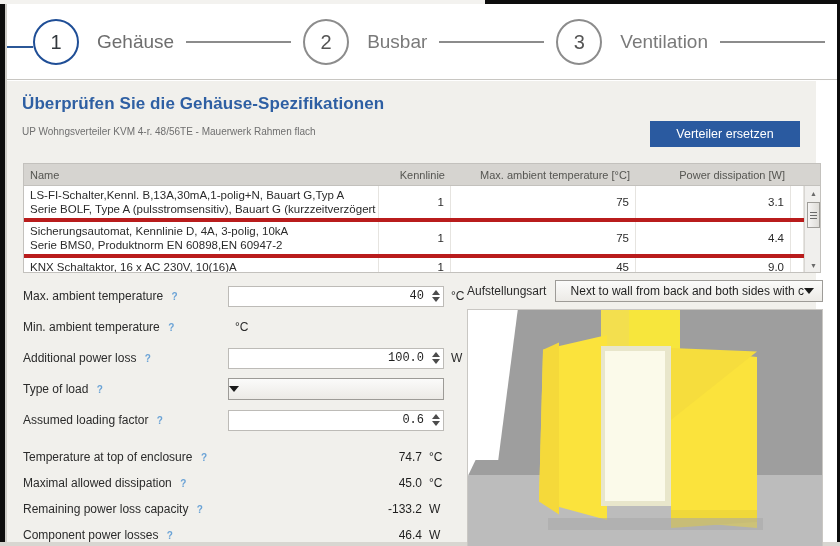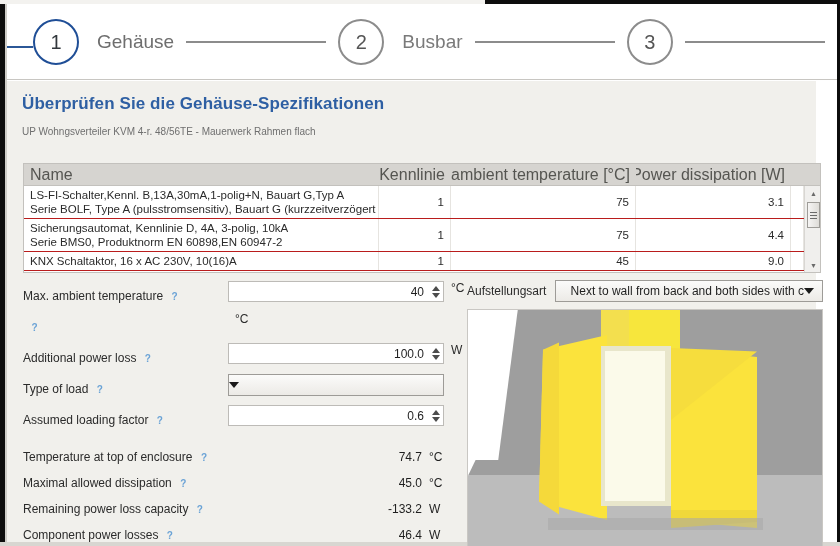--- a/index.html
+++ b/index.html
@@ -166,21 +166,21 @@
     overflow: hidden;
   }
   .table-head {
     display: flex;
     height: 22px;
     background: #d6d4d0;
     flex: 0 0 auto;
     border-bottom: 1px solid #c3c1bd;
   }
   .th {
-    font-size: 16px;
+    font-size: 11px;
     color: #555551;
     display: flex;
     align-items: center;
     padding: 0 6px;
     white-space: nowrap;
     overflow: hidden;
   }
   .th.num { justify-content: flex-end; }
   .col-name  { width: 355px; flex: 0 0 355px; }
   .col-qty   { width: 72px;  flex: 0 0 72px; }
@@ -191,21 +191,21 @@
 
   .table-body {
     flex: 1 1 auto;
     display: flex;
     position: relative;
     overflow: hidden;
   }
   .rows { flex: 1 1 auto; }
   .tr {
     display: flex;
-    border-bottom: 1px solid #b91c1c;
+    border-bottom: 4px solid #b91c1c;
     min-height: 18px;
     justify-content: flex-end;
   }
   .td {
     font-size: 11.5px;
     color: #2b2b2b;
     padding: 2px 6px;
     line-height: 14px;
     overflow: hidden;
     white-space: nowrap;
@@ -251,20 +251,21 @@
   }
 
   
   .form-panel {
     position: absolute;
     left: 16px; top: 200px;
     width: 432px;
   }
   .frow {
     display: flex;
+    align-items: center;
     height: 30px;
     margin-bottom: 1px;
   }
   .flabel {
     font-size: 12px;
     color: #2b2b2b;
     display: flex;
     align-items: center;
     width: 205px;
     flex: 0 0 205px;
@@ -289,21 +290,21 @@
     display: flex;
     align-items: center;
   }
   .spin-input {
     border: none;
     outline: none;
     background: transparent;
     flex: 1 1 auto;
     text-align: right;
     font-size: 12px;
-    font-family: Liberation Sans, sans-serif;
+    font-family: Liberation Mono, monospace;
     color: #1f1f1f;
     padding-right: 4px;
     height: 19px;
   }
   .spin-btns {
     width: 15px; flex: 0 0 15px;
     height: 19px;
     display: flex;
     flex-direction: column;
     justify-content: center;
@@ -552,30 +553,32 @@
         </div>
         <div class="step-label">Busbar</div>
       </div>
 
       <div class="step-connector"></div>
 
       <div class="step">
         <div class="step-circle">
           <span>3</span>
         </div>
+        <div class="step-label">Ventilation</div>
       </div>
 
       <div class="step-connector"></div>
     </div>
   </div>
 
   <div class="content">
 
     <div class="page-title">Überprüfen Sie die Gehäuse-Spezifikationen</div>
     <div class="page-subtitle">UP Wohngsverteiler KVM 4-r. 48/56TE - Mauerwerk Rahmen flach</div>
+    <button class="replace-btn">Verteiler ersetzen</button>
 
     <div class="table-wrap">
       <div class="table-head">
         <div class="th col-name">Name</div>
         <div class="th col-qty num">Kennlinie</div>
         <div class="th col-temp num">Max. ambient temperature [°C]</div>
         <div class="th col-pow num">Power dissipation [W]</div>
         <div class="th col-pad"></div>
         <div class="col-sb"></div>
       </div>
@@ -633,20 +636,21 @@
           <div class="spin-btns">
             <div class="up"></div>
             <div class="down"></div>
           </div>
         </div>
         <div class="unit">°C</div>
       </div>
 
       <div class="frow">
         <div class="flabel">
+          <span>Min. ambient temperature</span>
           <span class="help">?</span>
         </div>
         <div class="unit">°C</div>
       </div>
 
       <div class="frow">
         <div class="flabel">
           <span>Additional power loss</span>
           <span class="help">?</span>
         </div>

